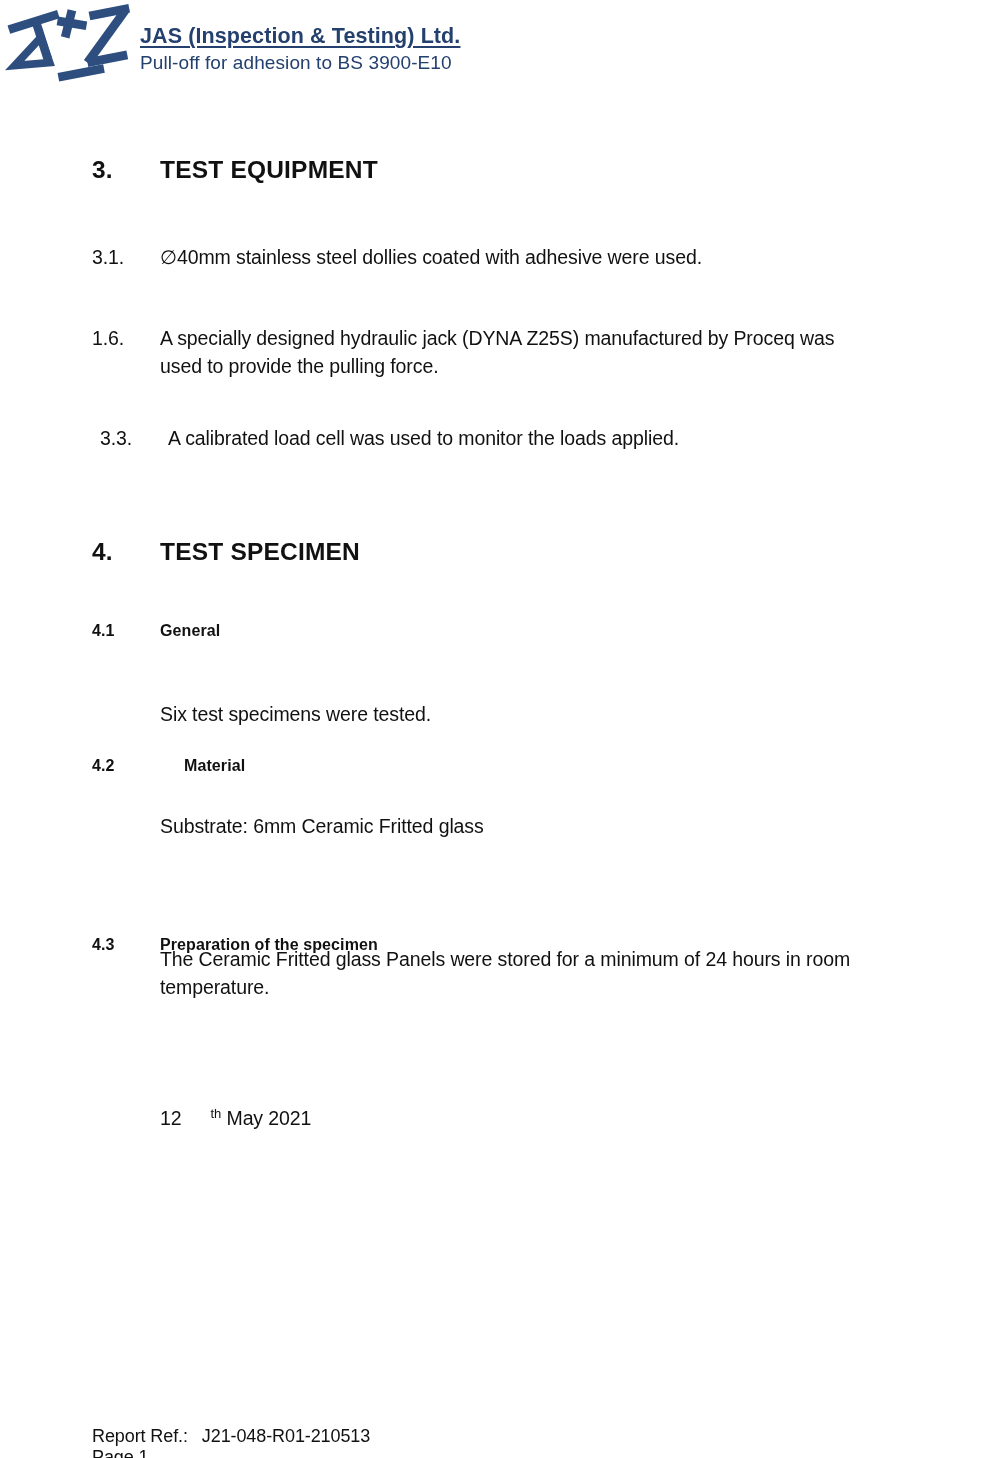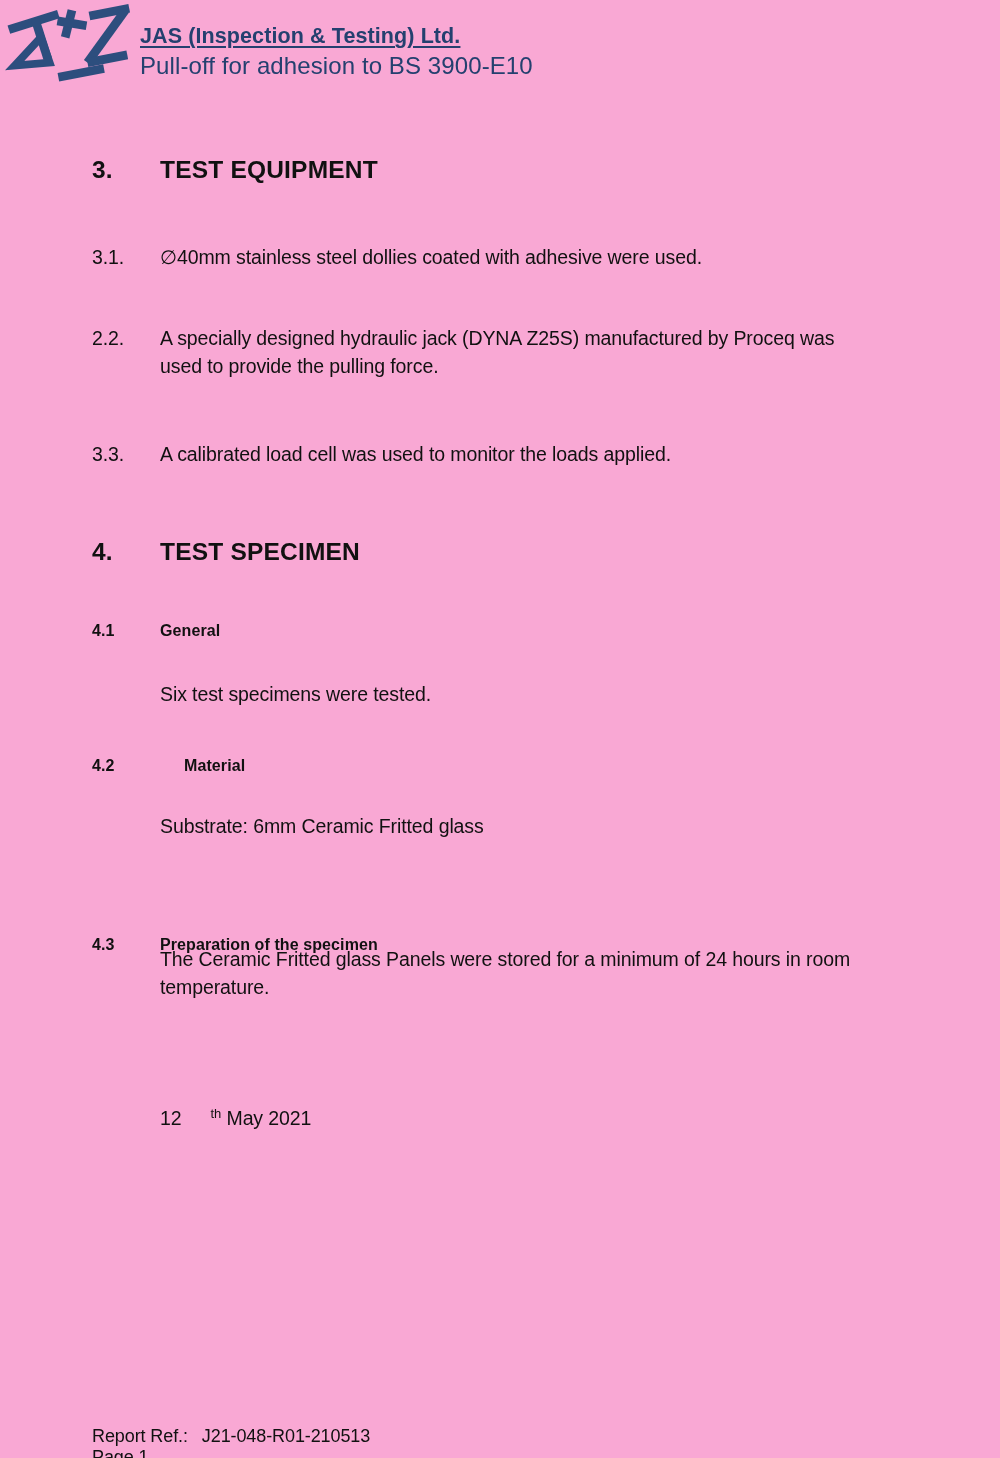--- a/index.html
+++ b/index.html
@@ -1,34 +1,34 @@
 <!DOCTYPE html>
 <html><head>
 <meta charset="utf-8">
 <style>
   html,body{margin:0;padding:0;background:#e8e8e8;}
   .page{
     position:relative;
     width:1000px;height:1458px;
     margin:0 auto;
-    background:#f9a8d4;
+    background:#ffffff;
     font-family:"Liberation Sans", sans-serif;
     color:#111111;
     overflow:hidden;
   }
   
   .header{position:absolute;left:0;top:0;width:1000px;height:100px;}
   .logo{position:absolute;left:4px;top:4px;}
   .header-text{position:absolute;left:140px;top:24px;}
   .company{
     font-size:21.5px;font-weight:bold;color:#24406f;
     text-decoration:underline;text-decoration-thickness:2px;text-underline-offset:3px;
     letter-spacing:0.1px;
   }
-  .subtitle{font-size:24px;color:#24406f;margin-top:3px;letter-spacing:0.1px;}
+  .subtitle{font-size:19px;color:#24406f;margin-top:3px;letter-spacing:0.1px;}
   
   .row{position:absolute;left:92px;right:50px;display:flex;align-items:flex-start;}
   .num{flex:0 0 68px;}
   .txt{flex:1 1 auto;}
   .sec-head{font-size:24.5px;font-weight:bold;letter-spacing:0.2px;}
   .sub-head{font-size:16px;font-weight:bold;letter-spacing:0.1px;}
   .body-row{font-size:19.5px;line-height:28px;letter-spacing:-0.1px;}
   .line{white-space:nowrap;}
   sup.ord{font-size:13px;vertical-align:super;line-height:0;padding-left:29px;}
   
@@ -70,44 +70,44 @@
   </div>
 
   <div class="row body-row" style="top:243px;">
     <div class="num">3.1.</div>
     <div class="txt">
       <div class="line">∅40mm stainless steel dollies coated with adhesive were used.</div>
     </div>
   </div>
 
   <div class="row body-row" style="top:324px;">
-    <div class="num">2.2.</div>
+    <div class="num">1.6.</div>
     <div class="txt">
       <div class="line">A specially designed hydraulic jack (DYNA Z25S) manufactured by Proceq was</div>
       <div class="line">used to provide the pulling force.</div>
     </div>
   </div>
 
-  <div class="row body-row" style="top:440px;">
+  <div class="row body-row" style="top:424px;margin-left:8px;">
     <div class="num">3.3.</div>
     <div class="txt">
       <div class="line">A calibrated load cell was used to monitor the loads applied.</div>
     </div>
   </div>
 
   <div class="row sec-head" style="top:538px;">
     <div class="num">4.</div>
     <div class="txt">TEST SPECIMEN</div>
   </div>
 
   <div class="row sub-head" style="top:622px;">
     <div class="num">4.1</div>
     <div class="txt">General</div>
   </div>
-  <div class="row body-row" style="top:680px;">
+  <div class="row body-row" style="top:700px;">
     <div class="num"></div>
     <div class="txt">
       <div class="line">Six test specimens were tested.</div>
     </div>
   </div>
 
   <div class="row sub-head" style="top:757px;gap:24px;">
     <div class="num">4.2</div>
     <div class="txt">Material</div>
   </div>

